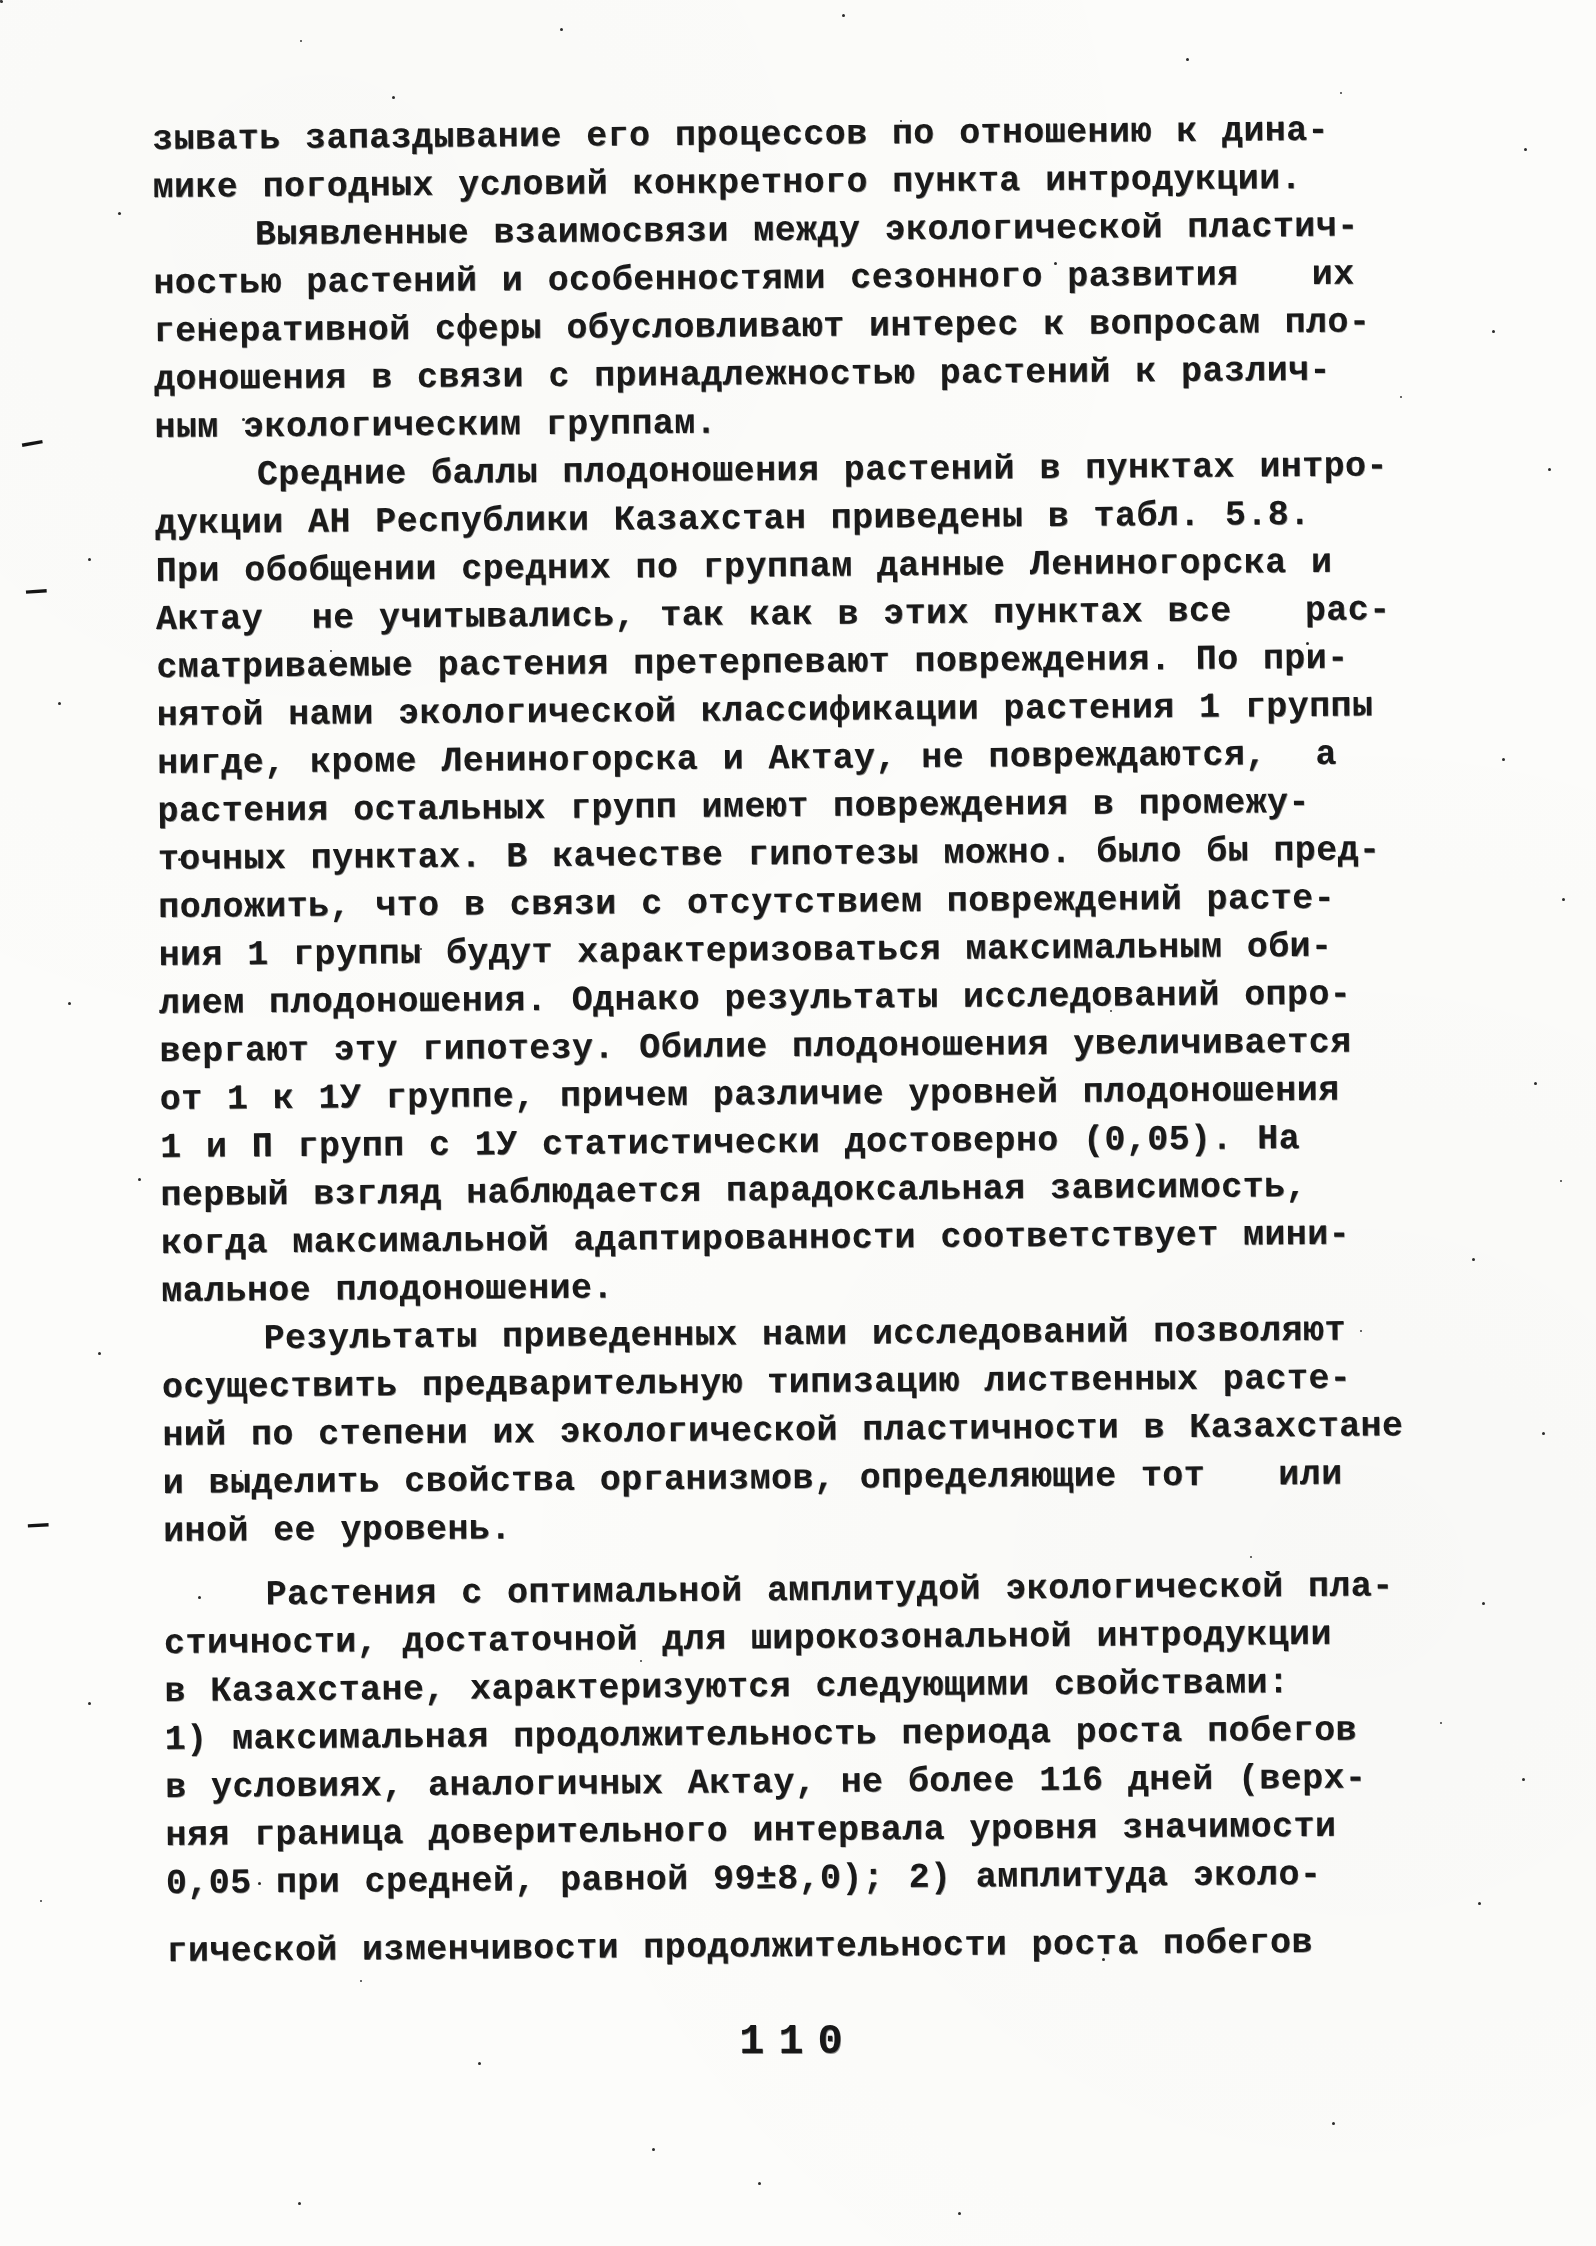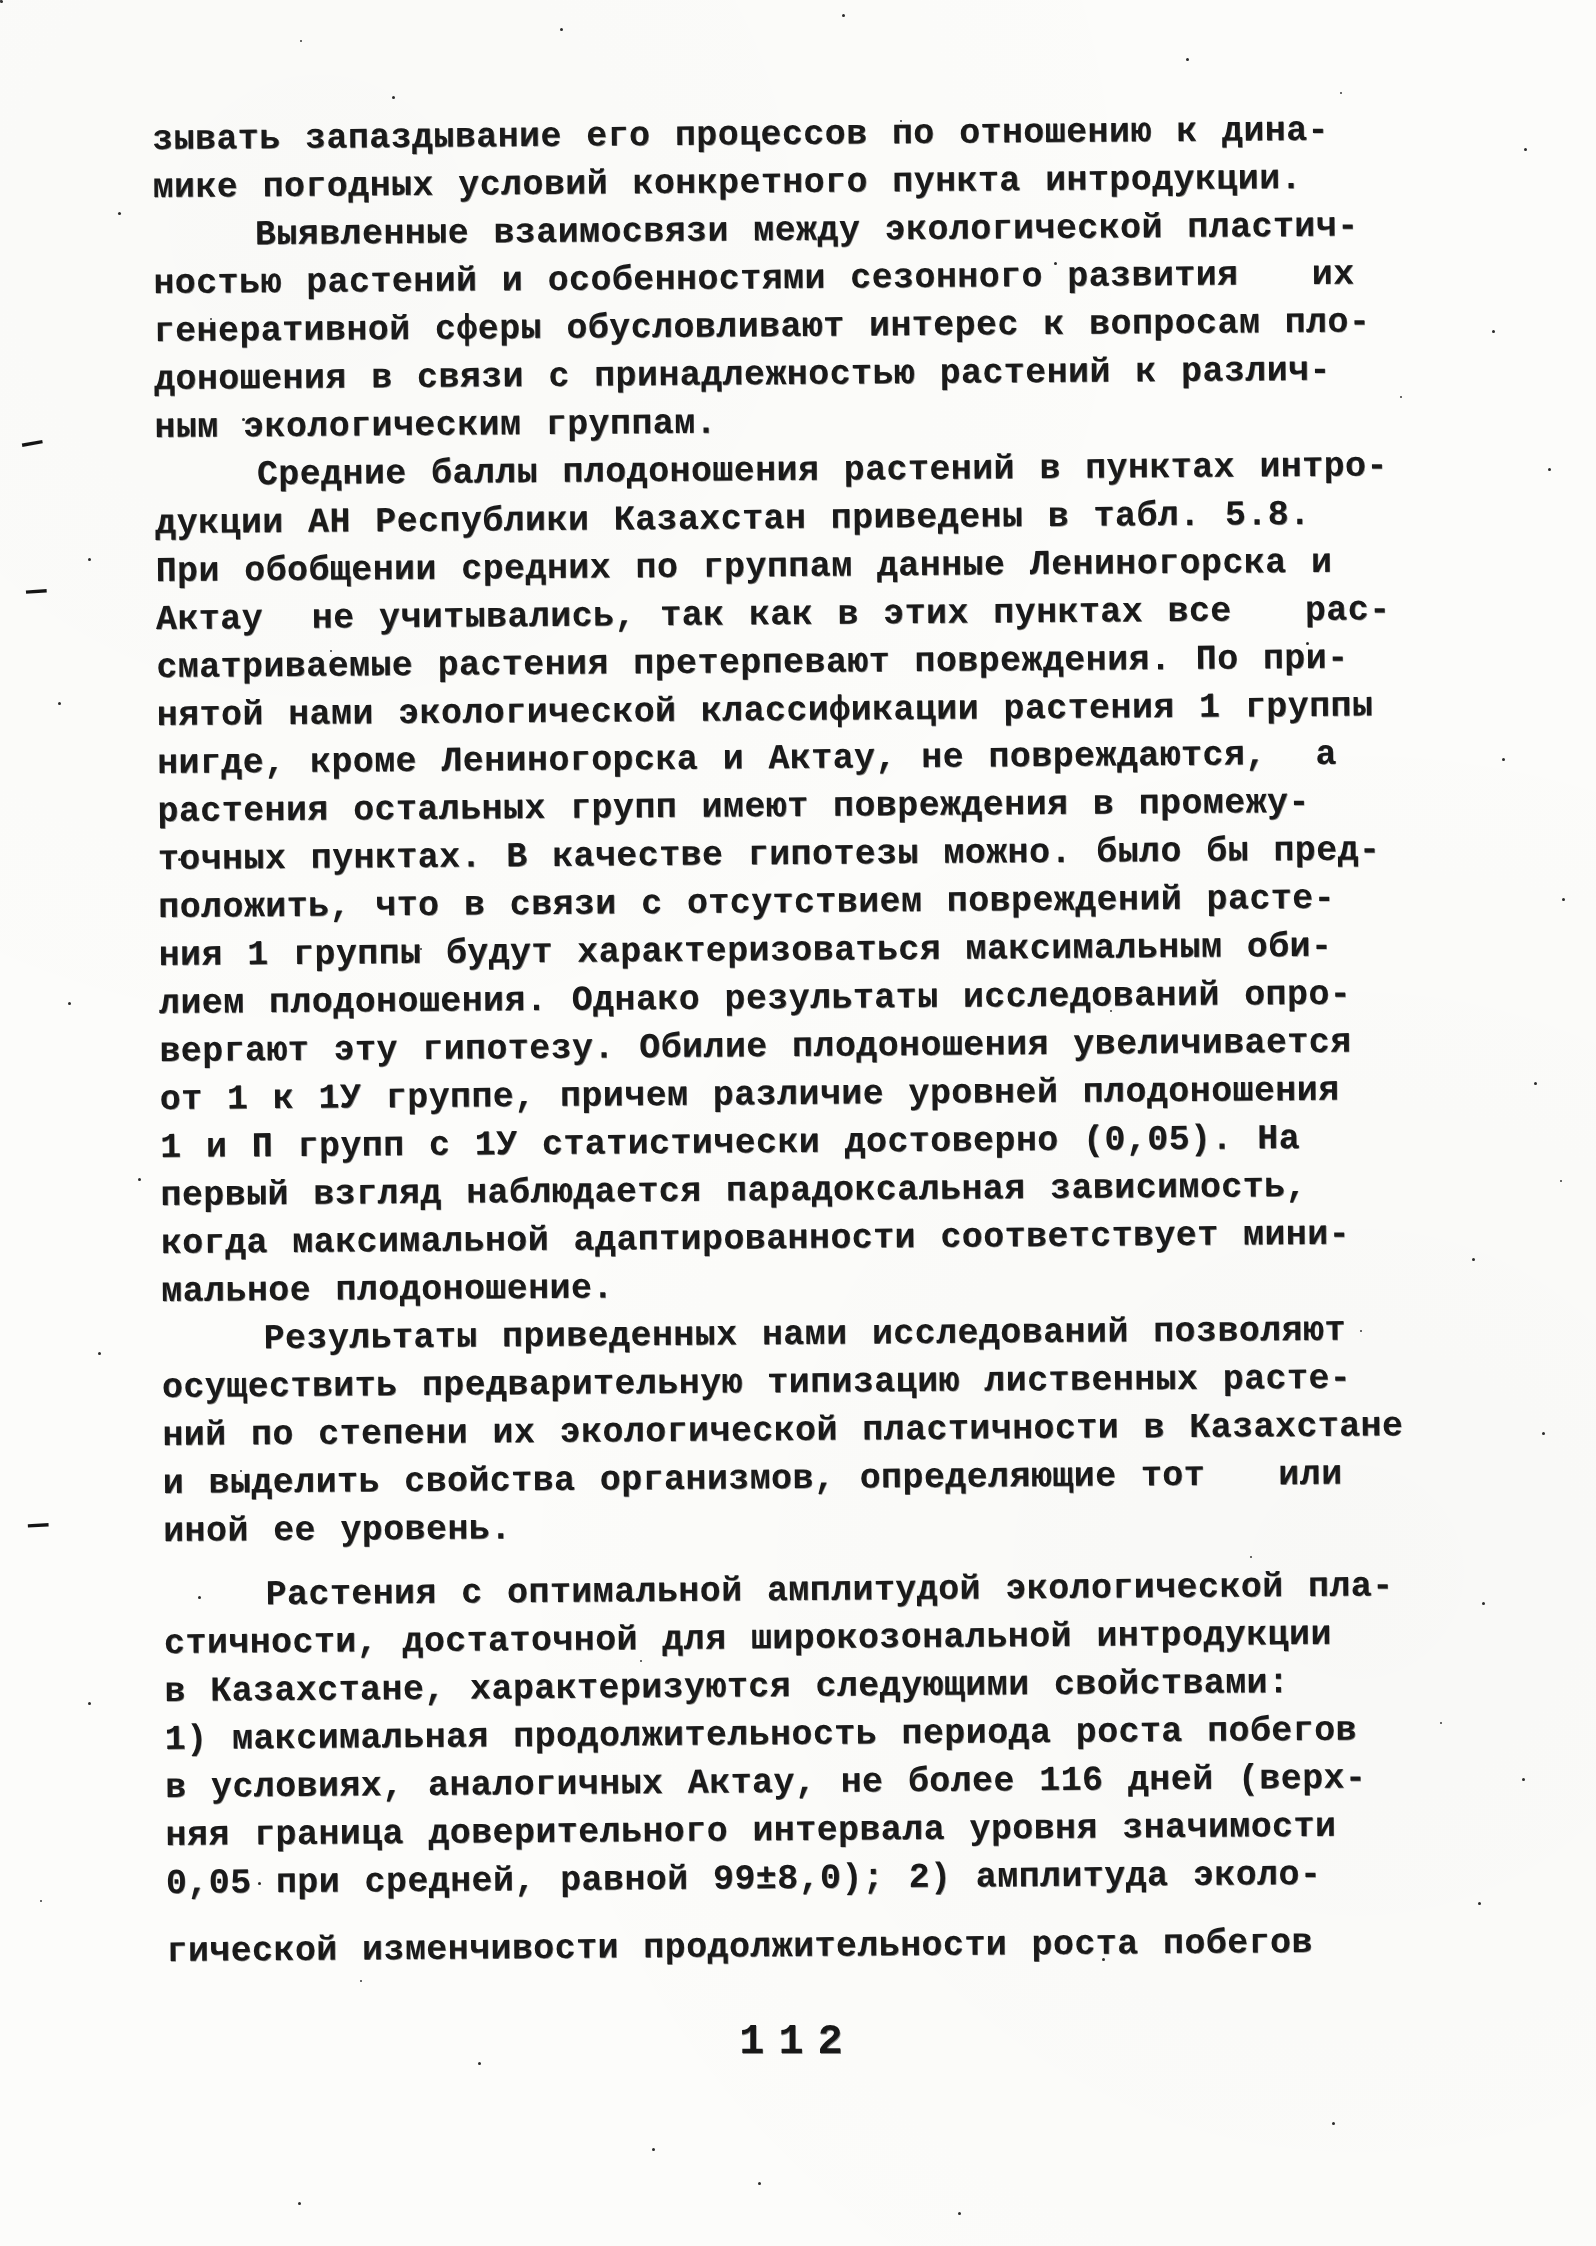--- a/index.html
+++ b/index.html
@@ -138,15 +138,15 @@
     <div class="line indent gap-lg">Растения с оптимальной амплитудой экологической пла-</div>
     <div class="line">стичности, достаточной для широкозональной интродукции</div>
     <div class="line">в Казахстане, характеризуются следующими свойствами:</div>
     <div class="line">1) максимальная продолжительность периода роста побегов</div>
     <div class="line">в условиях, аналогичных Актау, не более 116 дней (верх-</div>
     <div class="line">няя граница доверительного интервала уровня значимости</div>
     <div class="line">0,05 при средней, равной 99±8,0); 2) амплитуда эколо-</div>
     <div class="line gap-xl">гической изменчивости продолжительности роста побегов</div>
   </div>
 
-  <div class="page-number">112</div>
+  <div class="page-number">110</div>
 
 </div>
 
 </body></html>

